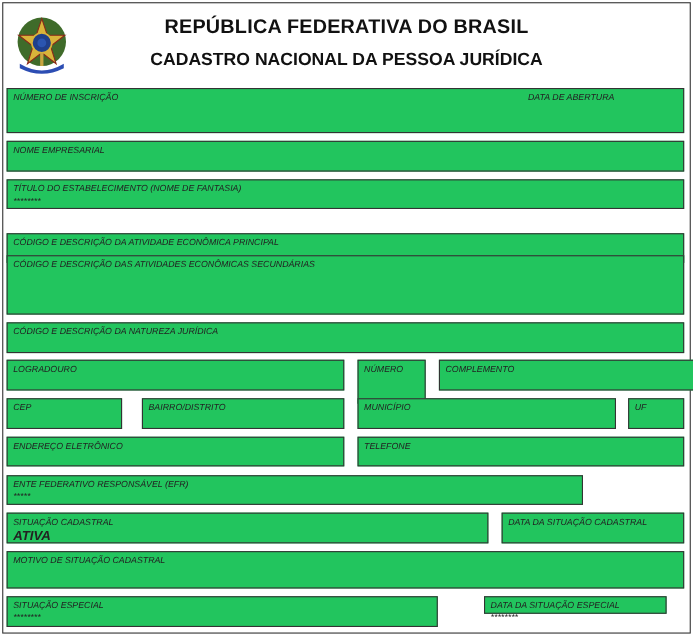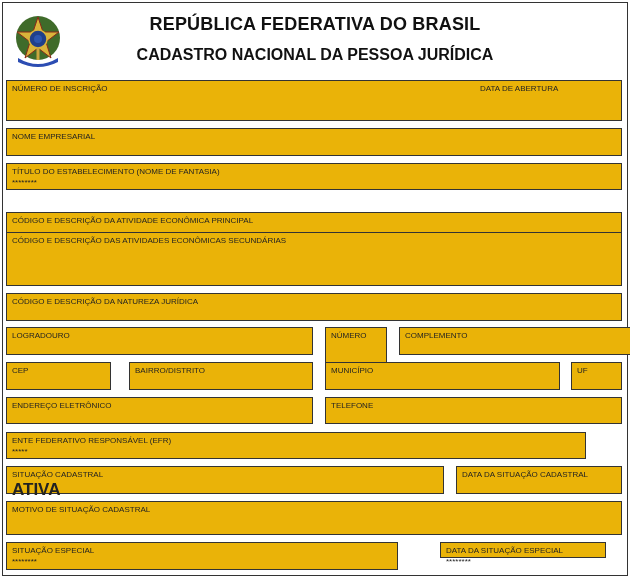--- a/index.html
+++ b/index.html
@@ -1,24 +1,24 @@
 <!DOCTYPE html>
 <html><head>
 <meta charset="utf-8">
 <style>
   html, body { margin: 0; padding: 0; background: #ffffff; }
   body { width: 630px; height: 578px; position: relative; overflow: hidden; font-family: "Liberation Sans", sans-serif; color: #111; }
   .page { position: absolute; left: 2px; top: 2px; width: 624px; height: 572px; border: 1px solid #333; }
   .emblem { position: absolute; left: 14px; top: 14px; width: 48px; height: 56px; }
   .h1 { position: absolute; left: 0; width: 630px; top: 14px; text-align: center; font-weight: bold; font-size: 18px; letter-spacing: 0.2px; padding-left: 0; }
   .h2 { position: absolute; left: 0; width: 630px; top: 46px; text-align: center; font-weight: bold; font-size: 16px; }
-  .box { position: absolute; border: 1px solid #333; box-sizing: border-box; background: #eab308; }
+  .box { position: absolute; border: 1px solid #333; box-sizing: border-box; background: #22c55e; font-style: italic; }
   .lbl { position: absolute; left: 5px; top: 3px; font-size: 8px; line-height: 9px; color: #222; white-space: nowrap; }
   .val { position: absolute; left: 5px; top: 14px; font-size: 8px; color: #222; white-space: nowrap; }
-  .val.big { font-size: 17px; font-weight: bold; top: 13px; }
+  .val.big { font-size: 12px; font-weight: bold; top: 13px; }
   .title-box { position: absolute; border-left: 1px solid #333; border-right: 1px solid #333; top: 0; bottom: 0; }
   .title-text { position: absolute; left: 0; right: 0; top: 3px; text-align: center; font-weight: bold; font-size: 13.5px; line-height: 17px; }
 </style>
 </head>
 <body>
 
 <div class="page"></div>
 
 <svg class="emblem" viewBox="0 0 48 56">
   <ellipse cx="24" cy="24" rx="22" ry="22" fill="#3f6b2a"></ellipse>
@@ -85,21 +85,21 @@
   <span class="lbl">UF</span>
 </div>
 
 <div class="box" style="left:6px; top:397px; width:307px; height:27px;">
   <span class="lbl">ENDEREÇO ELETRÔNICO</span>
 </div>
 <div class="box" style="left:325px; top:397px; width:297px; height:27px;">
   <span class="lbl">TELEFONE</span>
 </div>
 
-<div class="box" style="left:6px; top:432px; width:580px; height:27px;">
+<div class="box" style="left:6px; top:432px; width:524px; height:27px;">
   <span class="lbl">ENTE FEDERATIVO RESPONSÁVEL (EFR)</span>
   <span class="val">*****</span>
 </div>
 
 <div class="box" style="left:6px; top:466px; width:438px; height:28px;">
   <span class="lbl">SITUAÇÃO CADASTRAL</span>
   <span class="val big">ATIVA</span>
 </div>
 <div class="box" style="left:456px; top:466px; width:166px; height:28px;">
   <span class="lbl">DATA DA SITUAÇÃO CADASTRAL</span>

